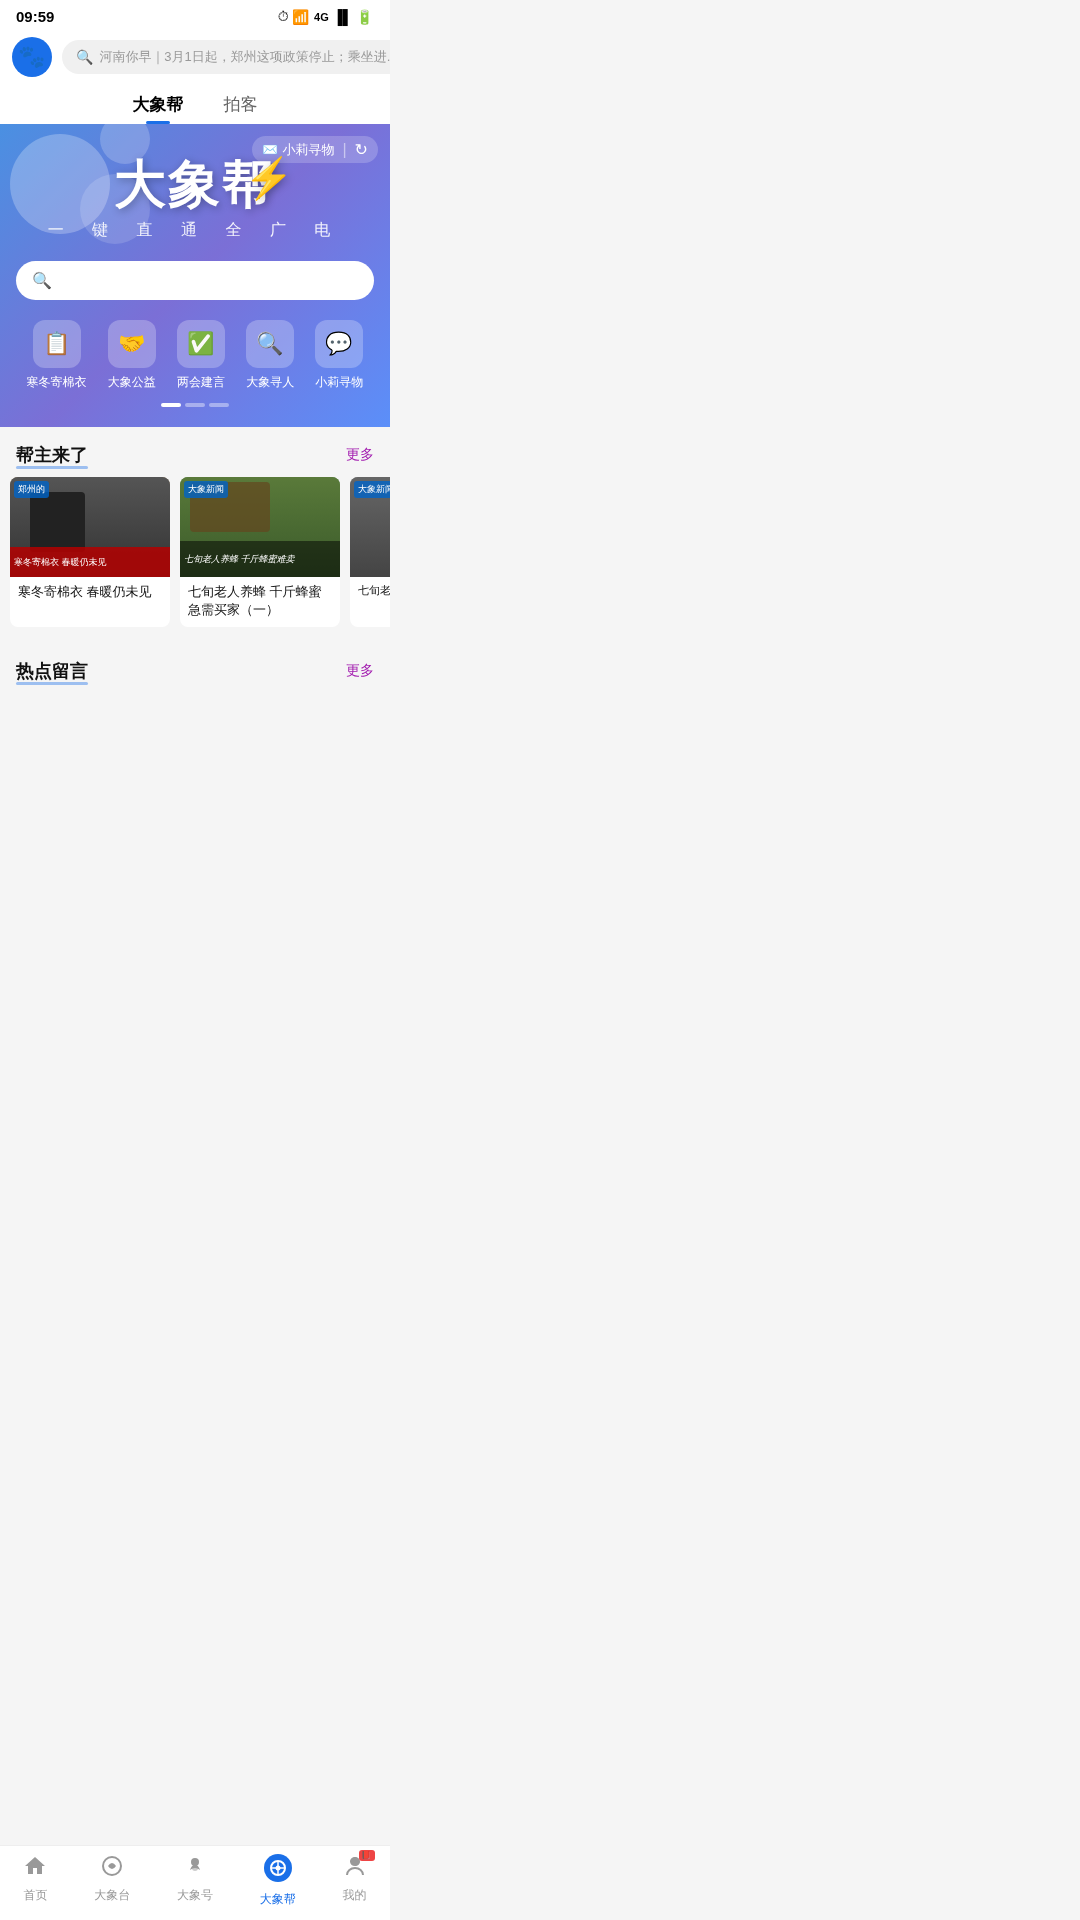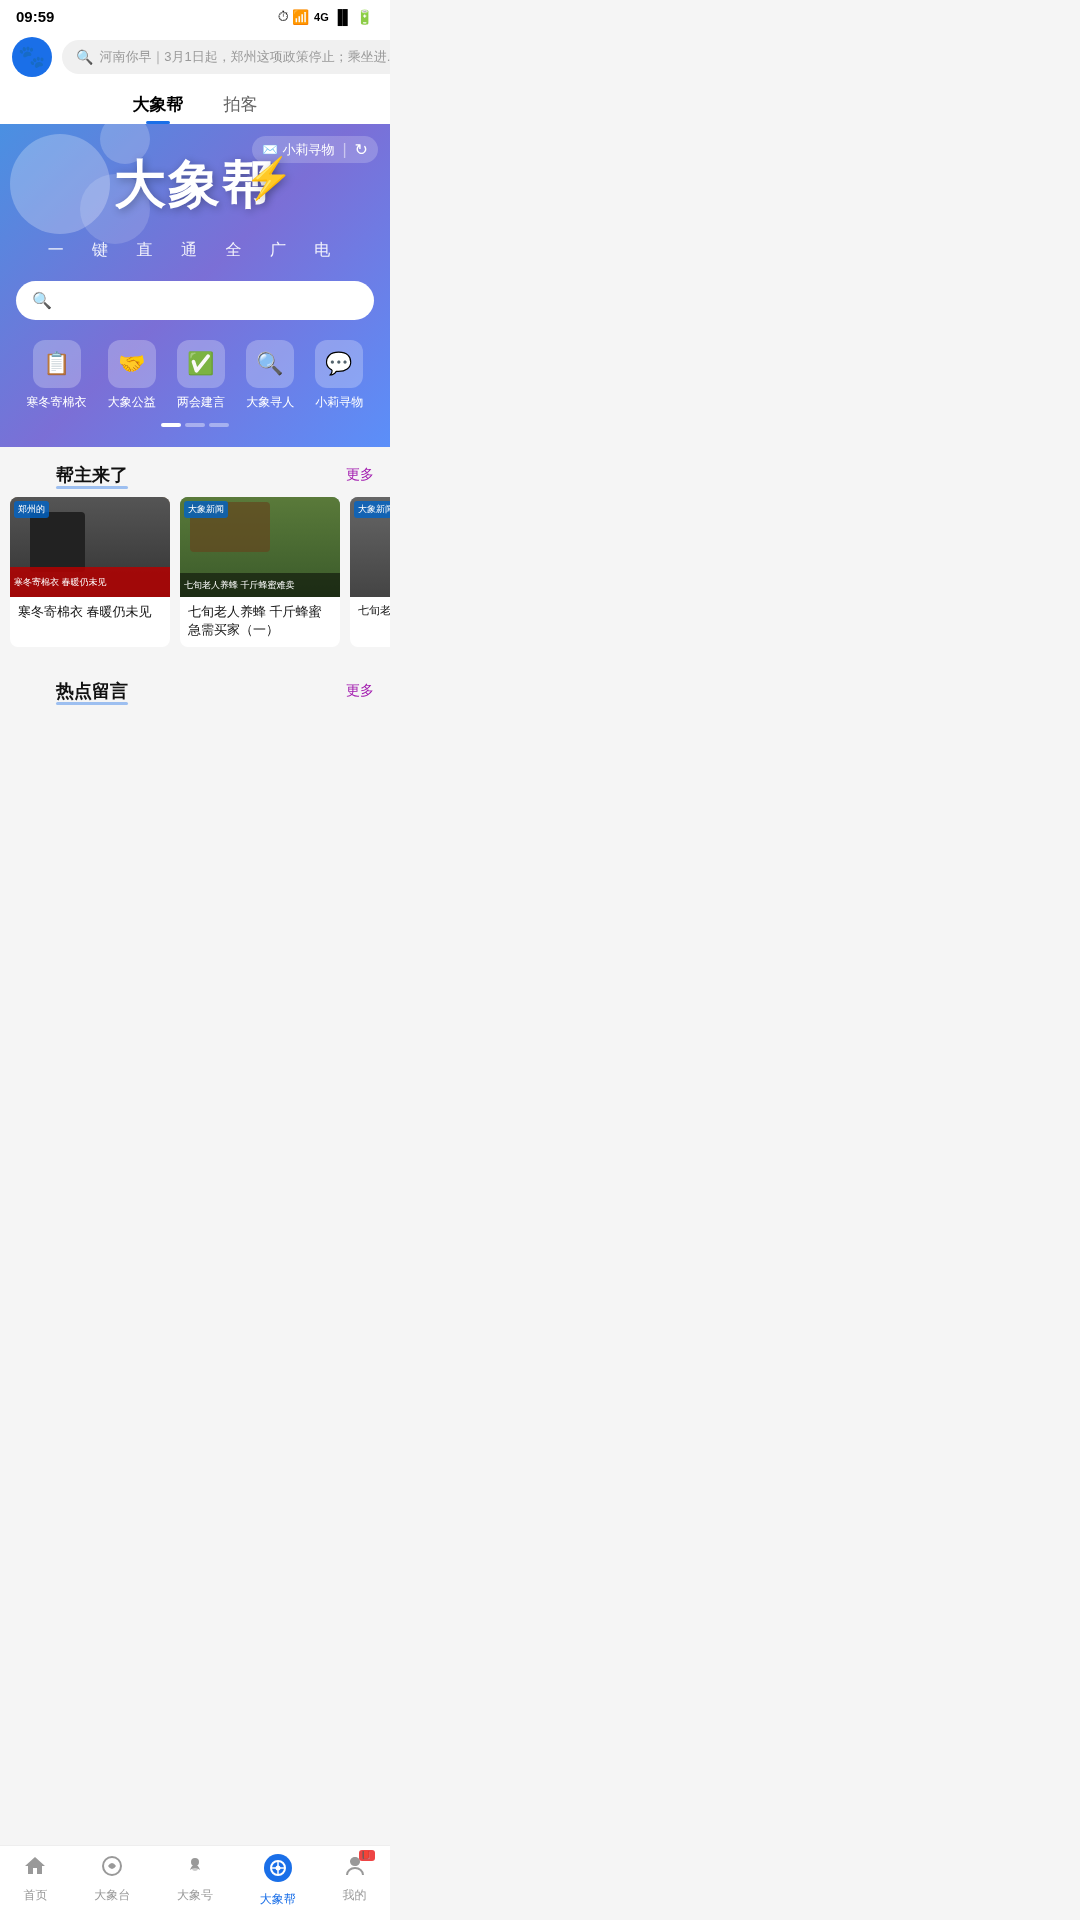--- a/index.html
+++ b/index.html
@@ -155,21 +155,21 @@
       color: #FFD700;
       font-size: 40px;
       position: absolute;
       right: -20px;
       top: 5px;
     }
     .banner-subtitle {
       color: rgba(255,255,255,0.9);
       font-size: 16px;
       letter-spacing: 12px;
-      margin-top: 20px;
+      margin-top: 0;
     }
     .banner-circles {
       position: absolute;
       left: 0;
       top: 0;
       width: 160px;
       height: 160px;
       pointer-events: none;
     }
     .circle1 {
@@ -267,21 +267,20 @@
       justify-content: space-between;
       align-items: center;
       padding: 16px 16px 10px;
       background: #f5f5f5;
     }
     .section-title {
       font-size: 18px;
       font-weight: 700;
       color: #111;
       position: relative;
-      margin-left: 40px;
     }
     .section-title::after {
       content: '';
       position: absolute;
       bottom: -2px;
       left: 0;
       width: 100%;
       height: 3px;
       background: #1a6fe8;
       border-radius: 2px;
@@ -510,21 +509,21 @@
         </div>
         <div class="source-badge">郑州的</div>
       </div>
       <div class="card-text">寒冬寄棉衣  春暖仍未见</div>
     </div>
 
     <div class="card">
       <div class="card-img-placeholder card-img-2">
         <div style="position:absolute;top:0;left:0;right:0;bottom:0;background:linear-gradient(to bottom,#5a7a3a,#3a5a2a);"></div>
         <div style="position:absolute;top:5px;left:10px;width:80px;height:50px;background:rgba(100,70,30,0.7);border-radius:4px;"></div>
-        <div style="position:absolute;bottom:0;left:0;right:0;height:24px;background:rgba(0,0,0,0.5);display:flex;align-items:center;padding:0 4px;">
+        <div style="position:absolute;bottom:0;left:0;right:0;height:36px;background:rgba(0,0,0,0.5);display:flex;align-items:center;padding:0 4px;font-style:italic;">
           <span style="color:#fff;font-size:9px;">七旬老人养蜂  千斤蜂蜜难卖</span>
         </div>
         <div class="source-badge">大象新闻</div>
       </div>
       <div class="card-text">七旬老人养蜂  千斤蜂蜜急需买家（一）</div>
     </div>
 
     <div class="card" style="width:60px;">
       <div class="card-img-placeholder" style="background:linear-gradient(to bottom,#888,#555);">
         <div style="position:absolute;top:0;left:0;right:0;bottom:0;background:linear-gradient(to bottom,#666,#444);"></div>

